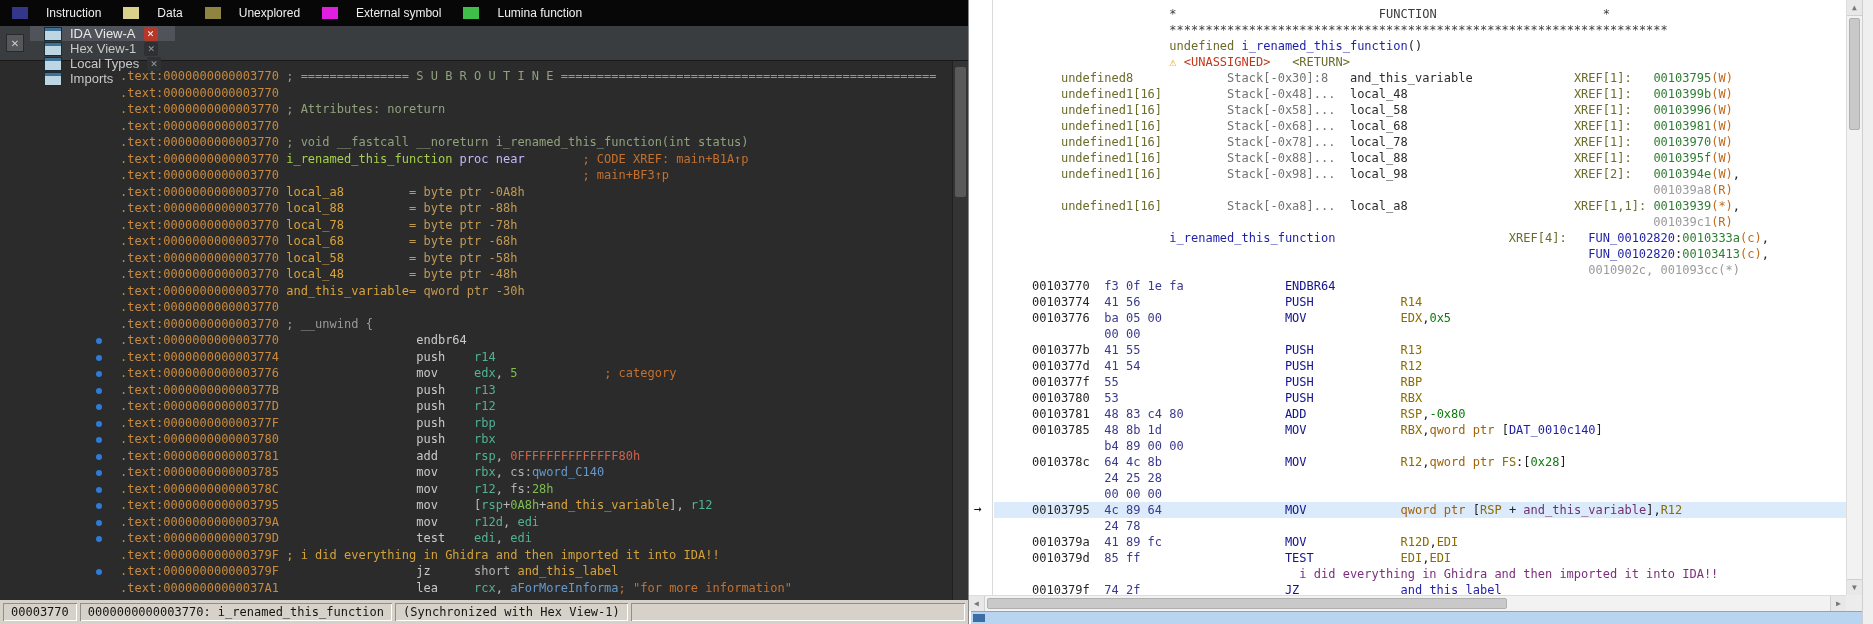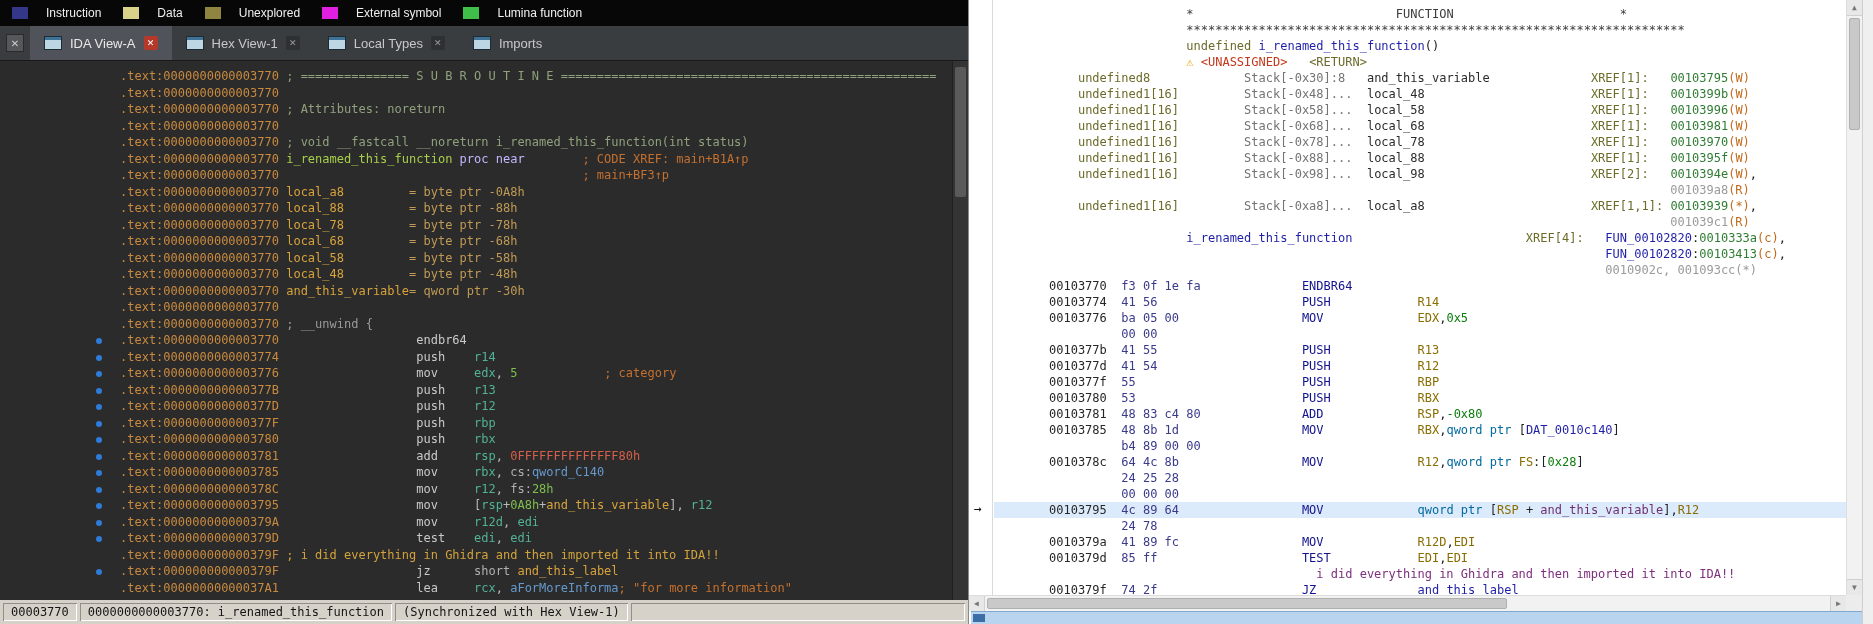--- a/index.html
+++ b/index.html
@@ -11,21 +11,21 @@
   #legend{position:absolute;left:0;top:0;width:100%;height:26px;background:#070707;display:flex;
           align-items:center;gap:22px;padding-left:12px;box-sizing:border-box;
           font:12px "Liberation Sans","DejaVu Sans",sans-serif;color:#f0f0f0;}
   .leg-item{display:inline-flex;align-items:center;gap:18px;}
   .leg-sw{width:16px;height:12px;display:inline-block;}
   #tabbar{position:absolute;left:0;top:26px;width:100%;height:35px;background:#3a3d3f;
           border-bottom:1px solid #191919;display:flex;align-items:center;box-sizing:border-box;}
   .panel-close{width:16px;height:16px;margin:0 6px;background:#55585a;color:#cfcfcf;
                font:10px "Liberation Sans",sans-serif;display:flex;align-items:center;justify-content:center;
                border:1px solid #2a2a2a;}
-  #tabs-row{display:flex;height:100%;align-items:stretch;}
+  #tabs-row{display:flex;height:100%;align-items:stretch;flex-direction:column;}
   .tab{display:flex;align-items:center;gap:8px;padding:0 14px;color:#c8c8c8;
        font:13px "Liberation Sans","DejaVu Sans",sans-serif;}
   .tab.active{background:#50545a;color:#e8e8e8;}
   .ticon{width:16px;height:12px;background:#bcd6e4;border:1px solid #1d2b33;box-shadow:inset 0 3px 0 #3e7296;}
   .tclose{width:14px;height:14px;border-radius:2px;font-size:9px;display:flex;align-items:center;justify-content:center;}
   .tclose.red{background:#b5382a;color:#ffffff;}
   .tclose.dim{background:#2e3133;color:#9a9a9a;}
 
   #ida-list{position:absolute;left:0;top:61px;width:952px;height:539px;overflow:hidden;
             padding-top:7px;box-sizing:border-box;font-size:12px;}
@@ -49,21 +49,21 @@
   .tk-ng{color:#7fbf4f}  .tk-nr{color:#d2604a}  .tk-nm{color:#6699cc}  .tk-k2{color:#b0b0b0}
   .tk-lb{color:#d8a33c}
 
   
   #gh{position:absolute;left:968px;top:0;width:905px;height:624px;background:#ffffff;
       border-left:1px solid #8a8a8a;box-sizing:border-box;}
   #gh-margin{position:absolute;left:0;top:0;width:24px;height:595px;border-right:1px solid #dadada;background:#ffffff;box-sizing:border-box;}
   #gh-arrow{position:absolute;left:5px;top:501px;font-size:13px;color:#111111;}
   #gh-list{position:absolute;left:25px;top:0;width:852px;height:595px;overflow:hidden;
            padding-top:6px;box-sizing:border-box;font-size:12px;}
-  .gline{height:16px;line-height:16px;white-space:pre;padding-left:55px;}
+  .gline{height:16px;line-height:16px;white-space:pre;padding-left:38px;}
   .gline.hl{background:#dcebfb;}
 
   #gh-vsb{position:absolute;left:877px;top:0;width:16px;height:595px;background:#f2f2f2;border-left:1px solid #dddddd;box-sizing:border-box;}
   .sbtn{position:absolute;left:0;width:100%;height:15px;font-size:8px;color:#777777;display:flex;
         align-items:center;justify-content:center;background:#e8e8e8;}
   .sbtn.up{top:0;border-bottom:1px solid #d0d0d0;}
   .sbtn.down{bottom:0;border-top:1px solid #d0d0d0;}
   #gh-vsb .thumb{position:absolute;left:2px;right:2px;top:18px;height:112px;background:#c9c9c9;
                  border:1px solid #b0b0b0;border-radius:2px;box-sizing:border-box;}
   #gh-hsb{position:absolute;left:0;top:595px;width:877px;height:16px;background:#f2f2f2;border-top:1px solid #dddddd;box-sizing:border-box;}
@@ -76,21 +76,21 @@
   #gh-corner{position:absolute;left:877px;top:595px;width:16px;height:16px;background:#ececec;}
   #gh-edge{position:absolute;left:893px;top:0;width:12px;height:624px;background:#efefef;border-left:1px solid #cfcfcf;box-sizing:border-box;}
   #gh-bottom{position:absolute;left:2px;top:611px;width:891px;height:13px;background:#b9d4ee;border-top:1px solid #7fa8cc;box-sizing:border-box;}
   #gh-bottom .acc{position:absolute;left:2px;top:2px;width:12px;height:8px;background:#3c6ea5;}
 
   
   .tk-gban{color:#3c3c3c}  .tk-gtype{color:#6b6b2a} .tk-gfn{color:#1f1fa8}  .tk-gpu{color:#202020}
   .tk-gwarn{color:#e0a200} .tk-gunas{color:#c3381a} .tk-gret{color:#6b6b2a} .tk-gstor{color:#737373}
   .tk-gname{color:#2b2b2b} .tk-gxl{color:#6b6b2a}   .tk-gxg{color:#2e7d32}  .tk-gxy{color:#9a9a9a}
   .tk-gsuf{color:#c06a1a}  .tk-ga{color:#262626}    .tk-gb{color:#3a3a8c}   .tk-gm{color:#13138f}
-  .tk-greg{color:#8a6d00}  .tk-gnum{color:#0a7d0a}  .tk-gkw{color:#0369a1}  .tk-gvar{color:#6f2f6f}
+  .tk-greg{color:#8a6d00}  .tk-gnum{color:#0a7d0a}  .tk-gkw{color:#a16207}  .tk-gvar{color:#6f2f6f}
   .tk-glab{color:#1f1fa8}  .tk-gcom{color:#7d2f7d}
 </style>
 </head>
 <body>
 
 <div class="root">
 
   <div id="ida">
     <div id="legend">
         <span class="leg-item">

